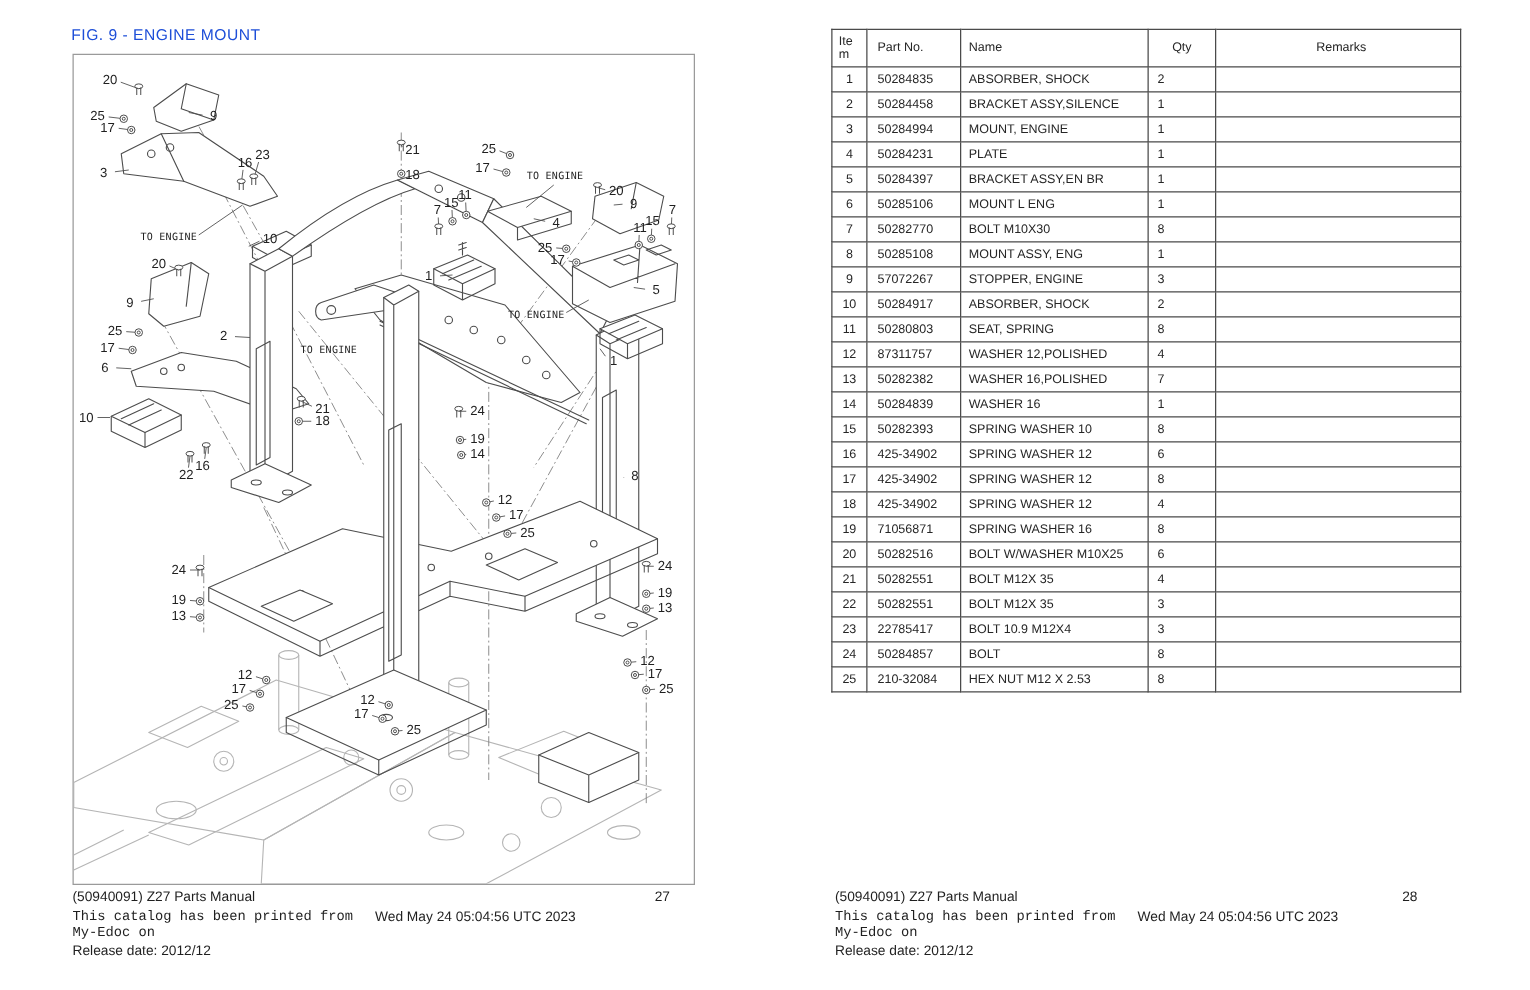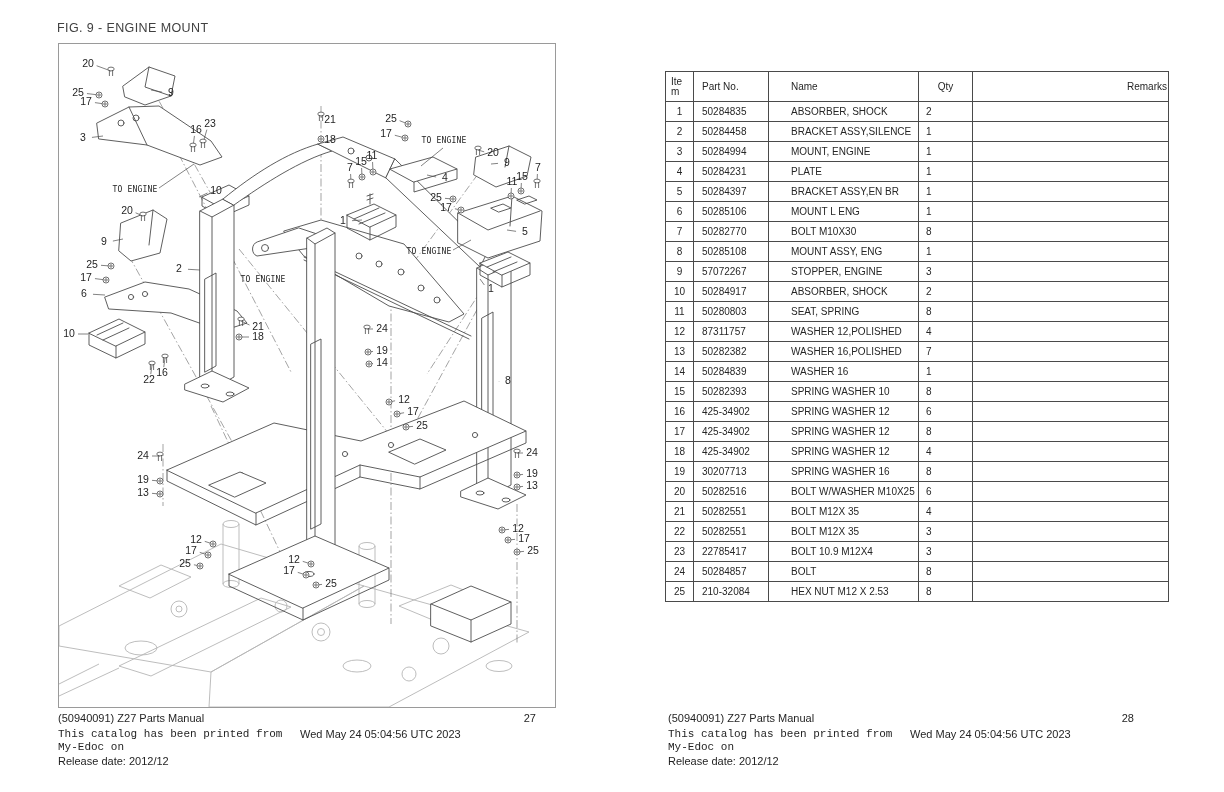--- a/index.html
+++ b/index.html
@@ -1,50 +1,50 @@
 <!DOCTYPE html>
 <html><head>
 <meta charset="utf-8">
 <style>
   html,body{margin:0;padding:0;background:#fff;}
   body{width:1224px;height:792px;position:relative;overflow:hidden;
        font-family:"Liberation Sans",sans-serif;color:#262626;}
   .page{position:absolute;top:0;height:792px;}
-  #figure-title{position:absolute;left:57px;top:21px;font-size:12.5px;color:#404040;
+  #figure-title{position:absolute;left:57px;top:21px;font-size:12.5px;color:#1d4ed8;
                 letter-spacing:.4px;white-space:nowrap;}
   .diagram-frame{position:absolute;left:58px;top:43px;width:498px;height:665px;
                  border:1px solid #9a9a9a;box-sizing:border-box;background:#fff;}
   .diagram-frame svg{display:block;width:100%;height:100%;}
 
   
   .art path,.art line,.art circle,.art ellipse{fill:none;stroke:#4d4d4d;stroke-width:.9;
       stroke-linejoin:round;stroke-linecap:round;}
   .art .solid{fill:#fff;}
   .gray path,.gray line,.gray circle,.gray ellipse{fill:none;stroke:#b5b5b5;stroke-width:.9;
       stroke-linejoin:round;}
   .dash line{stroke:#7d7d7d;stroke-width:.7;stroke-dasharray:8 2.5 1.5 2.5;}
   .ldr{stroke:#4d4d4d;stroke-width:.7;fill:none;}
   .hw{stroke:#4d4d4d;stroke-width:.8;fill:#fff;}
   .cnum{font:10.5px "Liberation Sans",sans-serif;fill:#1f1f1f;text-anchor:middle;}
   .toeng{font:8px "DejaVu Sans Mono",monospace;fill:#1f1f1f;text-anchor:middle;letter-spacing:.2px;}
 
   
   #parts-table{position:absolute;left:665px;top:23px;border-collapse:collapse;
-               table-layout:fixed;width:503px;font-size:10px;color:#262626;margin-top:48px;}
+               table-layout:fixed;width:503px;font-size:10px;color:#262626;}
   #parts-table th,#parts-table td{border:1px solid #4a4a4a;overflow:hidden;
                white-space:nowrap;font-weight:normal;}
   #parts-table th{height:27px;text-align:center;}
   #parts-table td{height:17px;}
   #parts-table .c0{text-align:center;}
   #parts-table th.c0{text-align:left;padding:0 5px;word-break:break-all;white-space:normal;
                line-height:10px;}
   #parts-table .c1{padding-left:8px;text-align:left;}
-  #parts-table .c2{padding-left:22px;text-align:left;}
+  #parts-table .c2{padding-left:6px;text-align:left;}
   #parts-table td.c3{padding-left:7px;text-align:left;}
-  #parts-table .c4{padding-left:6px;text-align:right;}
+  #parts-table .c4{padding-left:6px;text-align:center;}
 
   
   .page-footer{position:absolute;top:711px;font-size:11px;color:#1f1f1f;}
   .page-footer .f1{display:flex;justify-content:space-between;line-height:14px;margin-bottom:3px;}
   .page-footer .f2{display:flex;align-items:flex-start;line-height:13px;}
   .page-footer .f2 .printed{width:238px;margin-right:4px;font-family:Liberation Mono, monospace;}
   .page-footer .f3{line-height:13px;margin-top:1px;}
   #footer-left{left:58px;width:478px;}
   #footer-right{left:668px;width:466px;}
 </style>
@@ -581,21 +581,21 @@
         </tr>
         <tr>
           <td class="c0">18</td>
           <td class="c1">425-34902</td>
           <td class="c2">SPRING WASHER 12</td>
           <td class="c3">4</td>
           <td class="c4"></td>
         </tr>
         <tr>
           <td class="c0">19</td>
-          <td class="c1">30207713</td>
+          <td class="c1">71056871</td>
           <td class="c2">SPRING WASHER 16</td>
           <td class="c3">8</td>
           <td class="c4"></td>
         </tr>
         <tr>
           <td class="c0">20</td>
           <td class="c1">50282516</td>
           <td class="c2">BOLT W/WASHER M10X25</td>
           <td class="c3">6</td>
           <td class="c4"></td>

